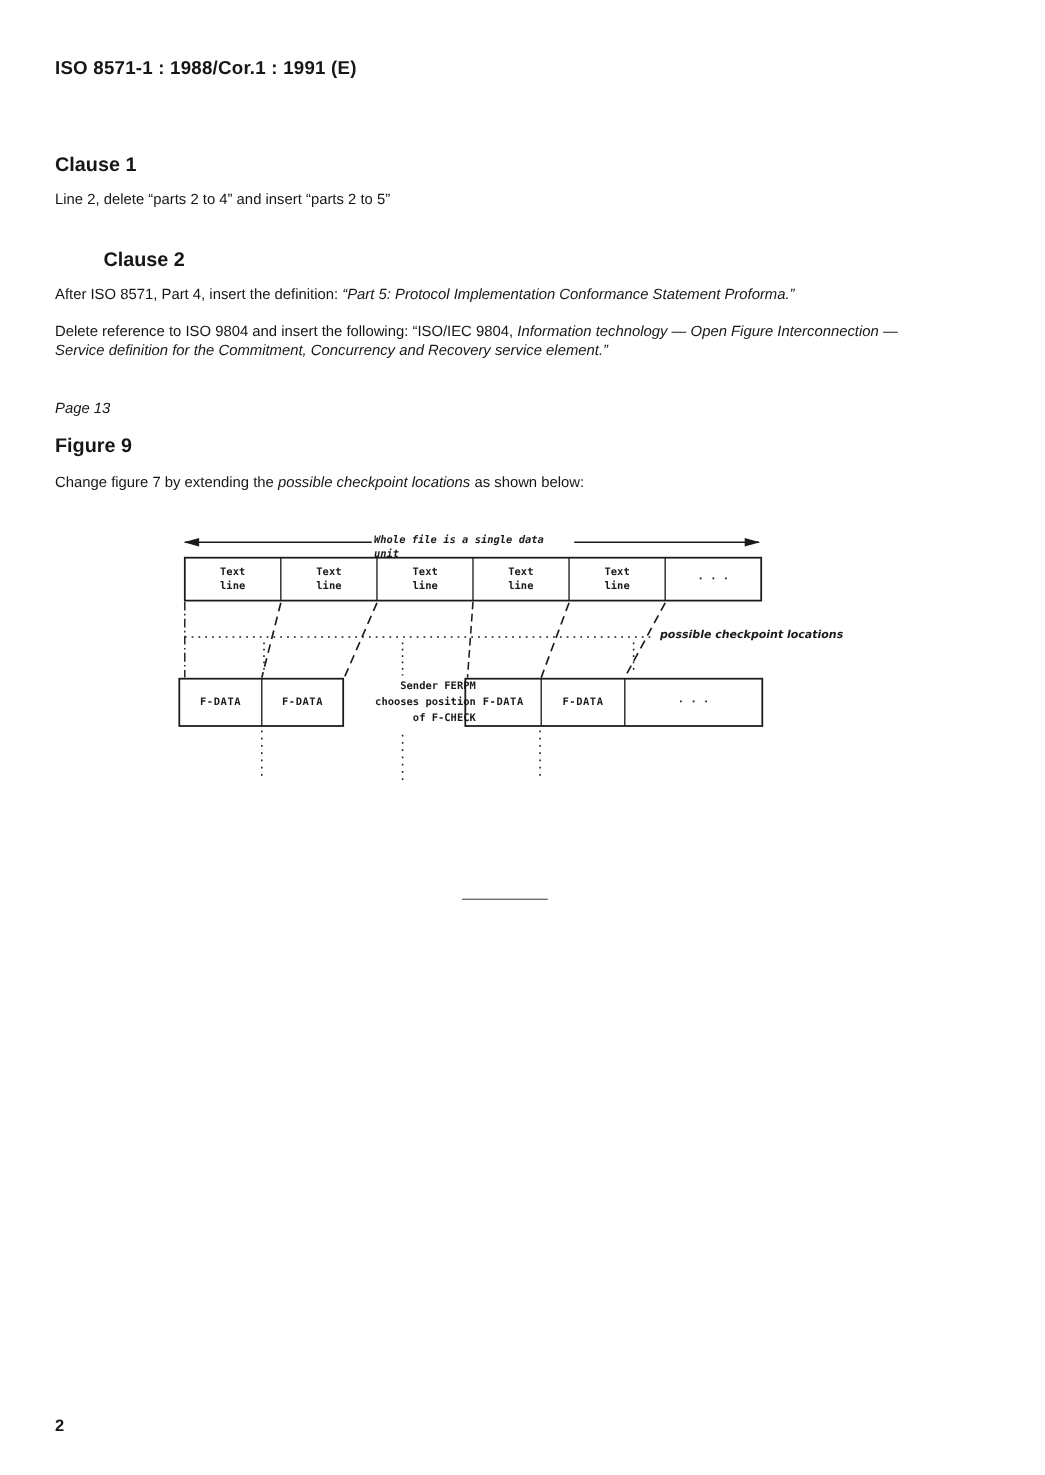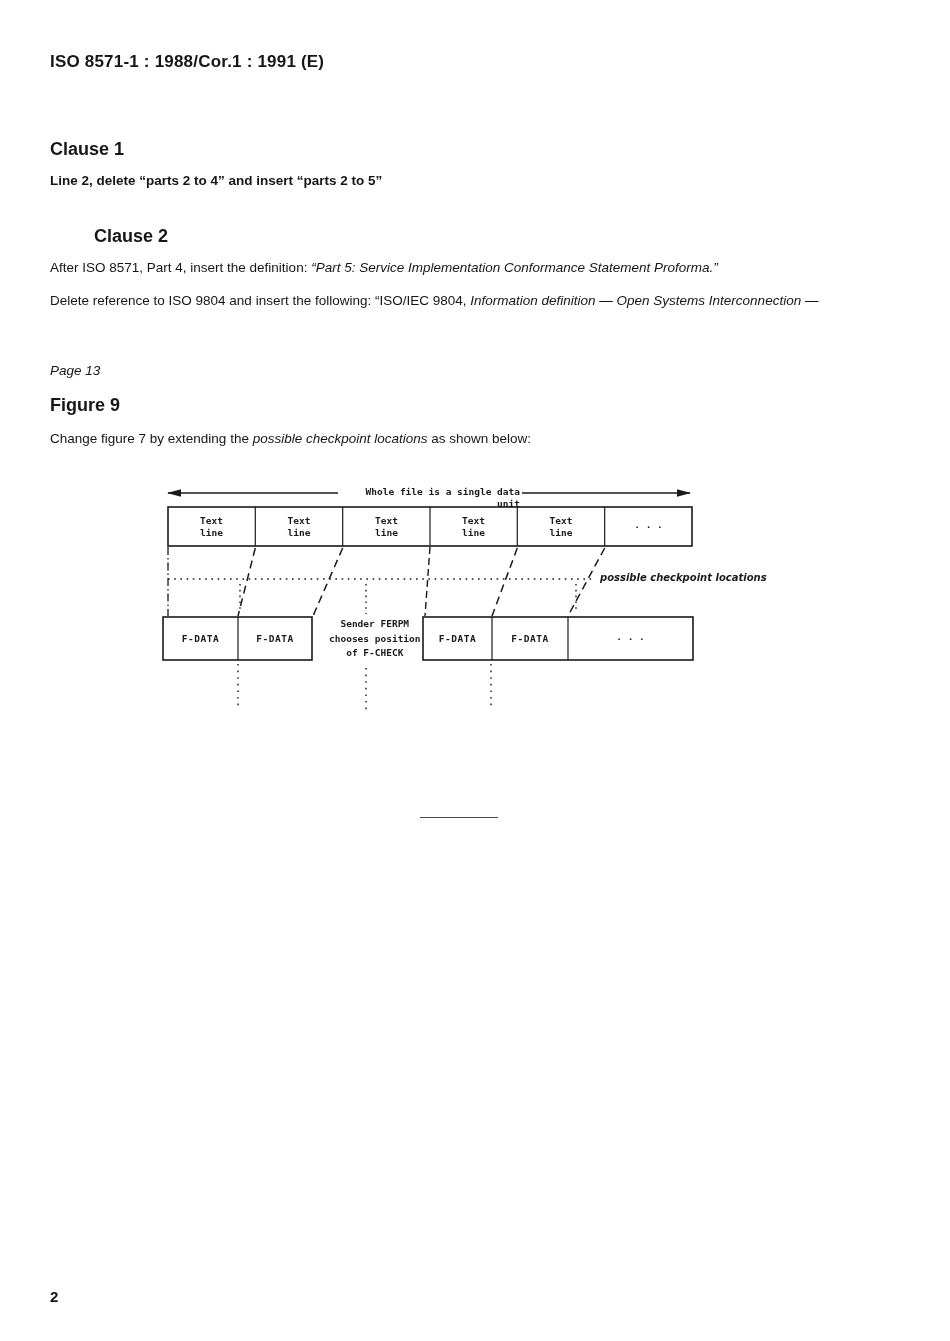--- a/index.html
+++ b/index.html
@@ -7,57 +7,57 @@
     width:950px;height:1341px;background:#ffffff;
     font-family:"Liberation Sans",sans-serif;color:#161616;
     position:relative;overflow:hidden;
   }
   .abs{position:absolute;}
   .doc-header{left:50px;top:52px;font-size:17px;font-weight:bold;letter-spacing:.2px;}
   .h2{font-size:18px;font-weight:bold;}
   .body-text{font-size:13.5px;line-height:18px;}
   .it{font-style:italic;}
   .clause1-title{left:50px;top:139px;}
-  .clause1-body{left:50px;top:172px;font-weight:bold;}
+  .clause1-body{left:50px;top:172px;}
   .clause2-title{left:50px;top:226px;margin-left:44px;}
   .clause2-p1{left:50px;top:259px;width:860px;}
   .clause2-p2{left:50px;top:292px;width:860px;}
   .page15-ref{left:50px;top:362px;font-style:italic;}
   .figure9-title{left:50px;top:395px;}
   .figure9-caption{left:50px;top:430px;width:860px;}
   .separator{left:420px;top:817px;width:78px;height:1px;background:#4a4a4a;}
   .page-number{left:50px;top:1288px;font-size:15px;font-weight:bold;}
 
   
   .fig-wrap{left:140px;top:470px;width:680px;height:250px;}
   .fig-layer{position:absolute;left:0;top:0;width:680px;height:250px;}
   .fig-label{
     position:absolute;font-family:"DejaVu Sans Mono",monospace;
     font-weight:bold;font-size:9.5px;color:#1a1a1a;line-height:12px;
   }
   .cell{display:flex;flex-direction:column;align-items:center;justify-content:center;text-align:center;}
-  .arrow-label{left:200px;top:16px;width:180px;text-align:right;}
+  .arrow-label{left:200px;top:16px;width:180px;text-align:left;font-style:italic;}
   .checkpoint-label{
     left:460px;top:102px;width:190px;
     font-family:"DejaVu Sans",sans-serif;font-style:italic;font-weight:bold;font-size:10px;
   }
-  .note{left:189px;top:147px;line-height:14.5px;text-align:center;}
+  .note{left:201px;top:147px;line-height:14.5px;text-align:right;}
   svg{display:block;}
 </style>
 </head>
 <body>
 
 <div class="abs doc-header">ISO 8571-1 : 1988/Cor.1 : 1991 (E)</div>
 
 <div class="abs h2 clause1-title">Clause 1</div>
 <div class="abs body-text clause1-body">Line 2, delete “parts 2 to 4” and insert “parts 2 to 5”</div>
 
 <div class="abs h2 clause2-title">Clause 2</div>
-<div class="abs body-text clause2-p1"><span>After ISO 8571, Part 4, insert the definition: </span><span class="it">“Part 5: Service Implementation Conformance Statement Proforma.”</span></div>
-<div class="abs body-text clause2-p2"><span>Delete reference to ISO 9804 and insert the following: “ISO/IEC 9804, </span><span class="it">Information definition — Open Systems Interconnection —</span><br></div>
+<div class="abs body-text clause2-p1"><span>After ISO 8571, Part 4, insert the definition: </span><span class="it">“Part 5: Protocol Implementation Conformance Statement Proforma.”</span></div>
+<div class="abs body-text clause2-p2"><span>Delete reference to ISO 9804 and insert the following: “ISO/IEC 9804, </span><span class="it">Information technology — Open Figure Interconnection —</span><br><span class="it">Service definition for the Commitment, Concurrency and Recovery service element.”</span></div>
 
 <div class="abs body-text page15-ref">Page 13</div>
 <div class="abs h2 figure9-title">Figure 9</div>
 <div class="abs body-text figure9-caption"><span>Change figure 7 by extending the </span><span class="it">possible checkpoint locations</span><span> as shown below:</span></div>
 
 <div class="abs fig-wrap">
   <svg class="fig-layer" width="680" height="250" viewBox="0 0 680 250">
     <g stroke="#1a1a1a" fill="none">
       <line x1="28" y1="23" x2="198" y2="23" stroke-width="1.3"></line>
       <line x1="382" y1="23" x2="550" y2="23" stroke-width="1.3"></line>

